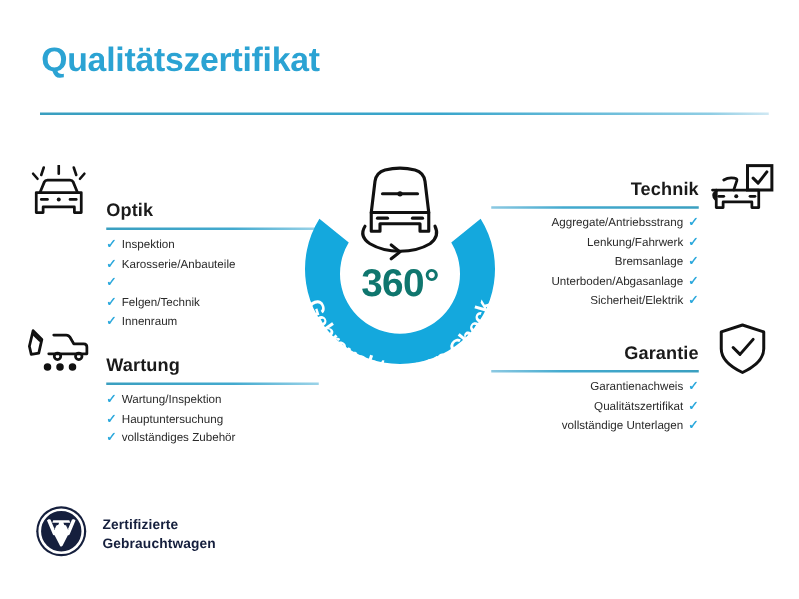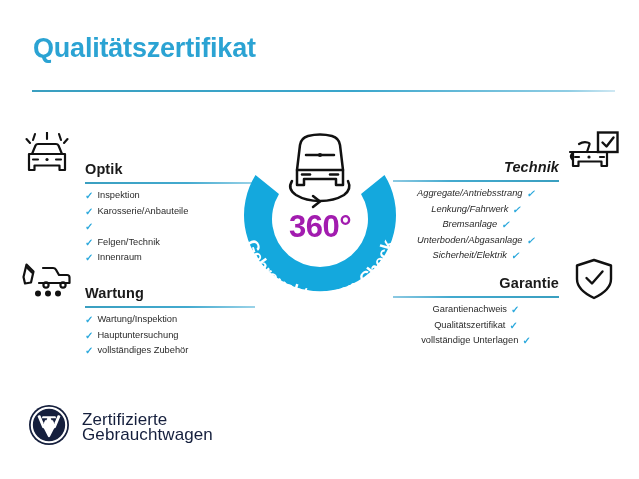--- a/index.html
+++ b/index.html
@@ -46,51 +46,51 @@
   .sec-left .sec-title{left:0;}
   .sec-left .sec-rule{left:0;right:0;
     background:linear-gradient(to right,#3a9fc0 0%,#43aacf 60%,#9bd3e8 100%);}
   .sec-left .item{justify-content:flex-start;}
 
   
   .sec-right .sec-title{right:0;}
   .sec-right .sec-rule{left:0;right:0;
     background:linear-gradient(to right,#8cc9e2 0%,#43aacf 35%,#3a9fc0 100%);}
   .sec-right .items{text-align:right;}
-  .sec-right .item{justify-content:center;}
+  .sec-right .item{justify-content:flex-end;}
 
   #sec-optik{left:85px;top:142px;width:170px;margin-top:12px;}
   #sec-wartung{left:85px;top:268px;width:170px;margin-top:10px;}
-  #sec-technik{left:393px;top:152px;width:166px;font-style:italic;}
+  #sec-technik{left:393px;top:137px;width:166px;}
   #sec-garantie{left:393px;top:268px;width:166px;}
 
   
   .icon{position:absolute;}
   #icon-optik{left:22px;top:132px;}
   #icon-wartung{left:20px;top:261px;}
   #icon-technik{left:567px;top:130px;}
   #icon-garantie{left:572px;top:257px;}
 
   
   .badge{position:absolute;left:222px;top:117px;width:196px;height:200px;}
   .badge svg{display:block;}
   .badge-360{
     position:absolute;left:0;top:0;width:196px;height:200px;
     display:flex;align-items:center;justify-content:center;
     pointer-events:none;
   }
   .badge-360 span{
-    font-size:31px;font-weight:700;color:#a21caf;letter-spacing:-0.5px;
+    font-size:31px;font-weight:700;color:#0f766e;letter-spacing:-0.5px;
     transform:translateY(10px);
   }
 
   
   .footer{position:absolute;left:28px;top:404px;display:flex;align-items:center;gap:12px;}
   .vw-text{
-    font-size:17px;font-weight:400;line-height:15px;color:#151f3d;
+    font-size:11px;font-weight:700;line-height:15px;color:#151f3d;
     letter-spacing:0.1px;
   }
 </style>
 </head>
 <body>
 
 <div class="page">
 
   <div class="title">Qualitätszertifikat</div>
   <div class="header-rule"></div>

